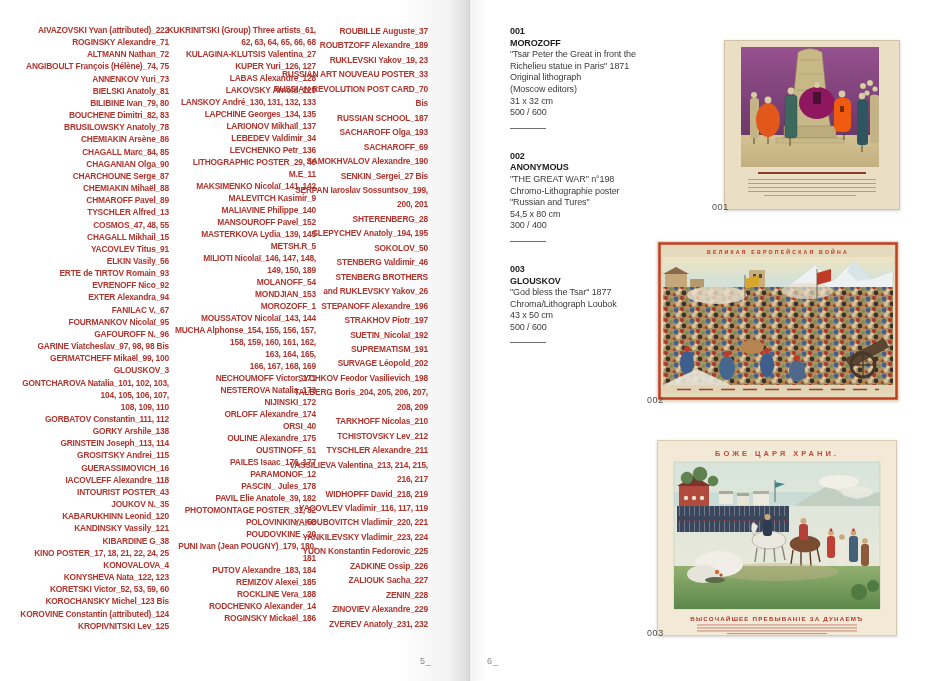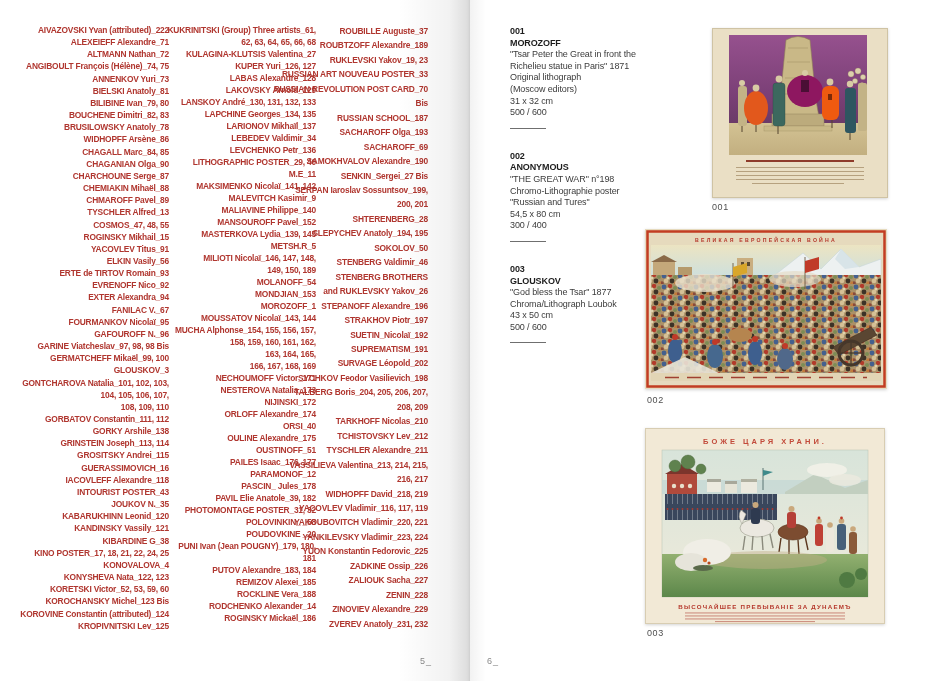--- a/index.html
+++ b/index.html
@@ -20,56 +20,56 @@
           background:linear-gradient(to right,rgba(0,0,0,0) 0%,rgba(0,0,0,0.05) 72%,rgba(0,0,0,0.13) 97%,rgba(0,0,0,0.16) 100%);}
   .gutter-line{position:absolute;top:0;left:469px;width:1px;height:681px;background:#d2d2d2;}
   .gutter-r{position:absolute;top:0;left:470px;width:16px;height:681px;pointer-events:none;
           background:linear-gradient(to right,rgba(0,0,0,0.05),rgba(0,0,0,0));}
   
   .lots{position:absolute;left:510px;top:26px;width:178px;color:var(--body-text,#3c3c3c);
         font-size:9px;line-height:11.6px;letter-spacing:-0.1px;}
   .lot-number,.lot-artist{font-weight:700;color:var(--heading-text,#1d1d1d);}
   .lot-rule{width:36px;border:none;border-top:1px solid #6f6f6f;margin:9px 0 22px 0;}
   
-  .artfig{position:absolute;margin:0;}
+  .artfig{position:absolute;margin:12px;}
   .artfig svg{display:block;box-shadow:0 1px 3px rgba(0,0,0,0.18);}
   .fig1{left:712px;top:28px;}
   .fig2{left:645px;top:229px;}
   .fig3{left:645px;top:428px;}
   .art-caption{position:absolute;font-size:9px;color:var(--caption-text,#4f4f4f);letter-spacing:0.6px;}
   .cap1{left:712px;top:202px;}
   .cap2{left:647px;top:395px;}
   .cap3{left:647px;top:628px;}
   .cyr-title{font-weight:700;}
 </style>
 </head>
 <body>
 
 <div class="spread">
 
   <section>
     <div class="index-col col1">
         <div class="idx-line">AIVAZOVSKI Yvan (attributed)_222</div>
-        <div class="idx-line">ALEXEIEFF Alexandre_71</div>
+        <div class="idx-line">ROGINSKY Alexandre_71</div>
         <div class="idx-line">ALTMANN Nathan_72</div>
         <div class="idx-line">ANGIBOULT François (Hélène)_74, 75</div>
         <div class="idx-line">ANNENKOV Yuri_73</div>
         <div class="idx-line">BIELSKI Anatoly_81</div>
         <div class="idx-line">BILIBINE Ivan_79, 80</div>
         <div class="idx-line">BOUCHENE Dimitri_82, 83</div>
         <div class="idx-line">BRUSILOWSKY Anatoly_78</div>
-        <div class="idx-line">WIDHOPFF Arsène_86</div>
+        <div class="idx-line">CHEMIAKIN Arsène_86</div>
         <div class="idx-line">CHAGALL Marc_84, 85</div>
         <div class="idx-line">CHAGANIAN Olga_90</div>
         <div class="idx-line">CHARCHOUNE Serge_87</div>
         <div class="idx-line">CHEMIAKIN Mihaël_88</div>
         <div class="idx-line">CHMAROFF Pavel_89</div>
         <div class="idx-line">TYSCHLER Alfred_13</div>
         <div class="idx-line">COSMOS_47, 48, 55</div>
-        <div class="idx-line">ROGINSKY Mikhail_15</div>
+        <div class="idx-line">CHAGALL Mikhail_15</div>
         <div class="idx-line">YACOVLEV Titus_91</div>
         <div class="idx-line">ELKIN Vasily_56</div>
         <div class="idx-line">ERTE de TIRTOV Romain_93</div>
         <div class="idx-line">EVRENOFF Nico_92</div>
         <div class="idx-line">EXTER Alexandra_94</div>
         <div class="idx-line">FANILAC V._67</div>
         <div class="idx-line">FOURMANKOV Nicolaï_95</div>
         <div class="idx-line">GAFOUROFF N._96</div>
         <div class="idx-line">GARINE Viatcheslav_97, 98, 98 Bis</div>
         <div class="idx-line">GERMATCHEFF Mikaël_99, 100</div>

